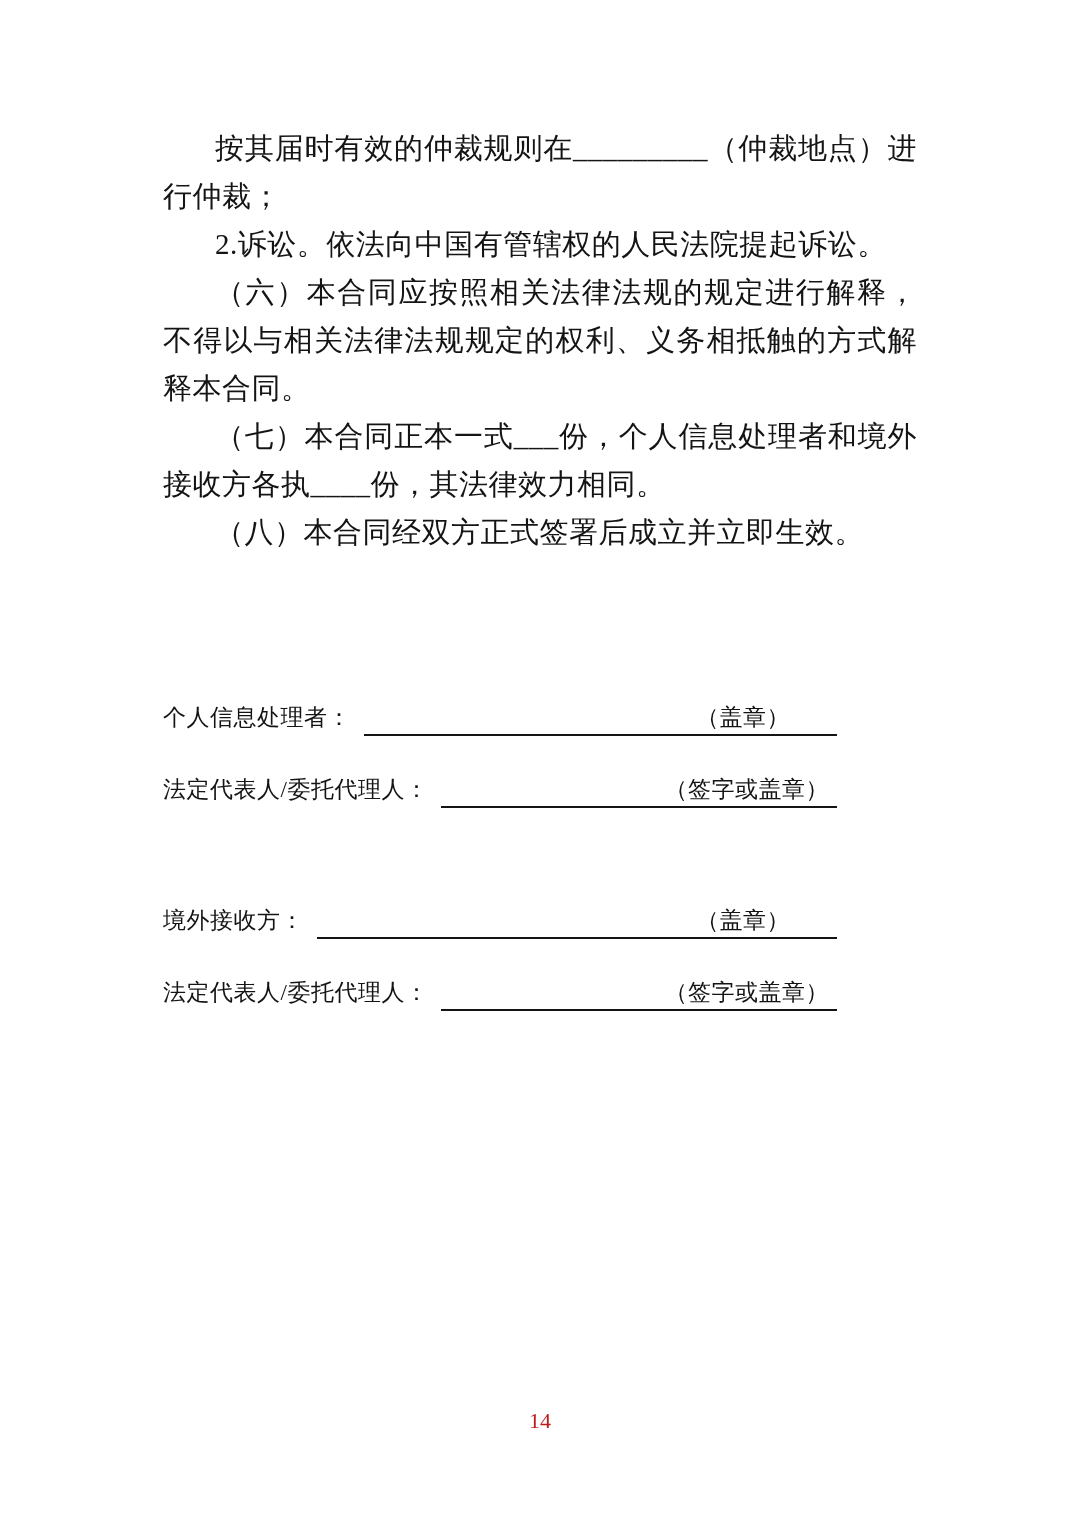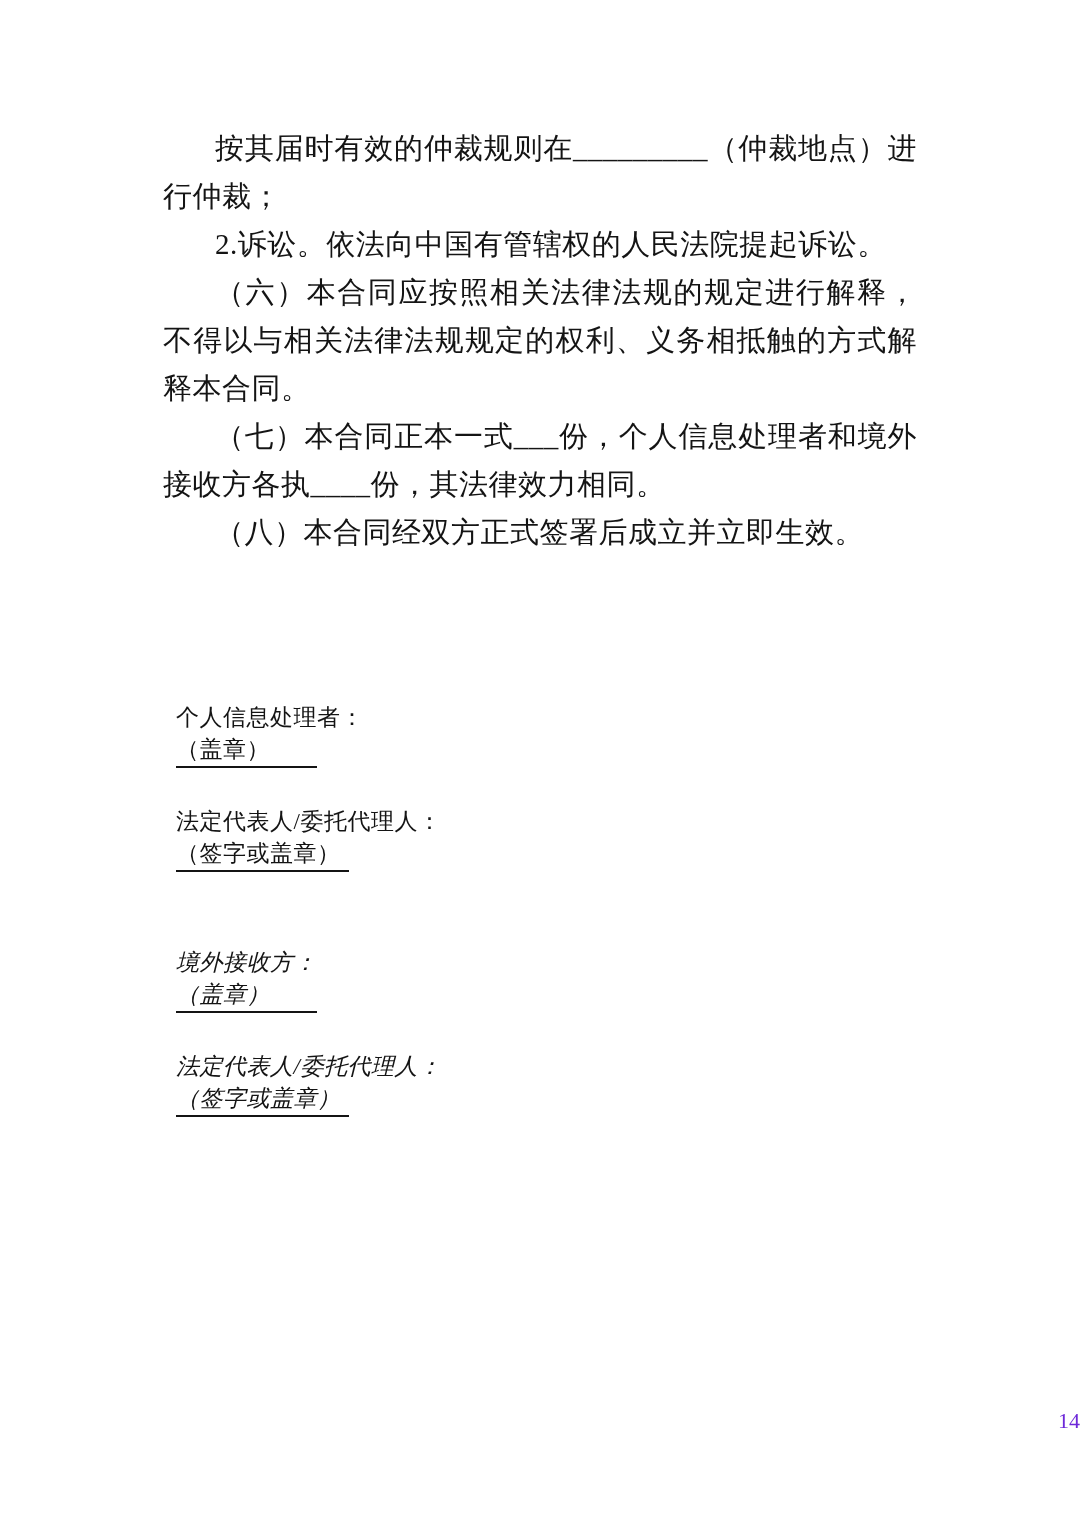--- a/index.html
+++ b/index.html
@@ -29,32 +29,30 @@
     letter-spacing: 0.5px;
   }
   .para.closing {
     margin-top: 48px;
     text-align: left;
   }
   .sig-block {
     margin-top: 146px;
   }
   .sig-block.second {
-    margin-top: 75px;
-    font-style: italic;
+    margin-top: 97px;
   }
   .sig-row {
     display: flex;
     align-items: baseline;
     width: 674px;
     font-size: 23px;
     line-height: 32px;
     margin-top: 38px;
     letter-spacing: 0.5px;
-    flex-direction: column;
   }
   .sig-block .sig-row:first-child {
     margin-top: 0;
   }
   .sig-label {
     white-space: nowrap;
   }
   .sig-line {
     flex: 1;
     display: flex;
@@ -81,23 +79,23 @@
     font-size: 23px;
     line-height: 32px;
     margin-top: 38px;
     letter-spacing: 0.5px;
   }
   .page-number {
     position: absolute;
     top: 1408px;
     left: 0;
     width: 100%;
-    text-align: right;
+    text-align: center;
     font-size: 22px;
-    color: #6d28d9;
+    color: #b91c1c;
   }
 </style>
 </head>
 <body>
 
 <div class="page">
   <div class="content">
 
     <p class="para">按其届时有效的仲裁规则在_________（仲裁地点）进行仲裁；</p>
     <p class="para">2.诉讼。依法向中国有管辖权的人民法院提起诉讼。</p>

